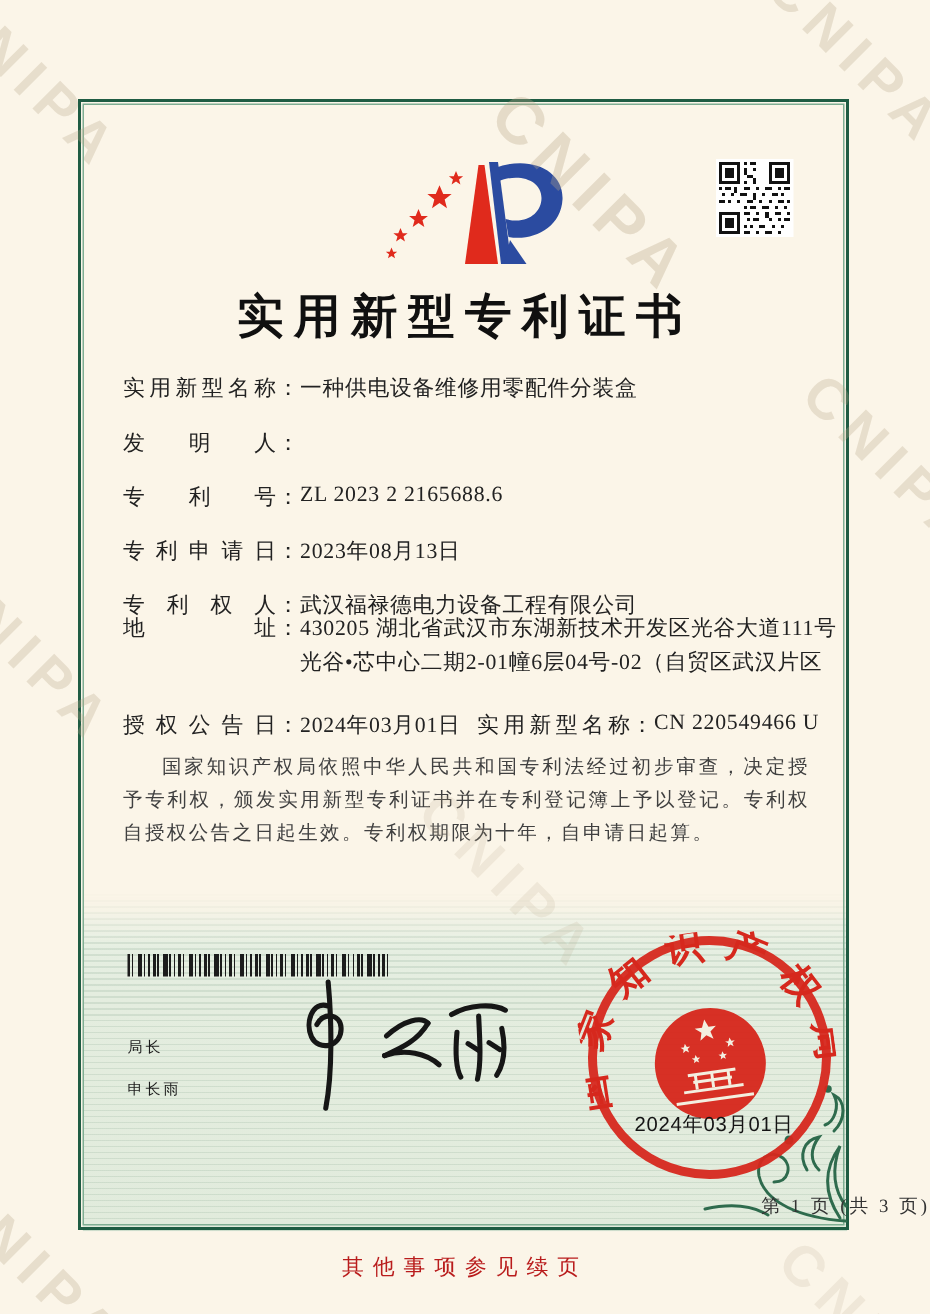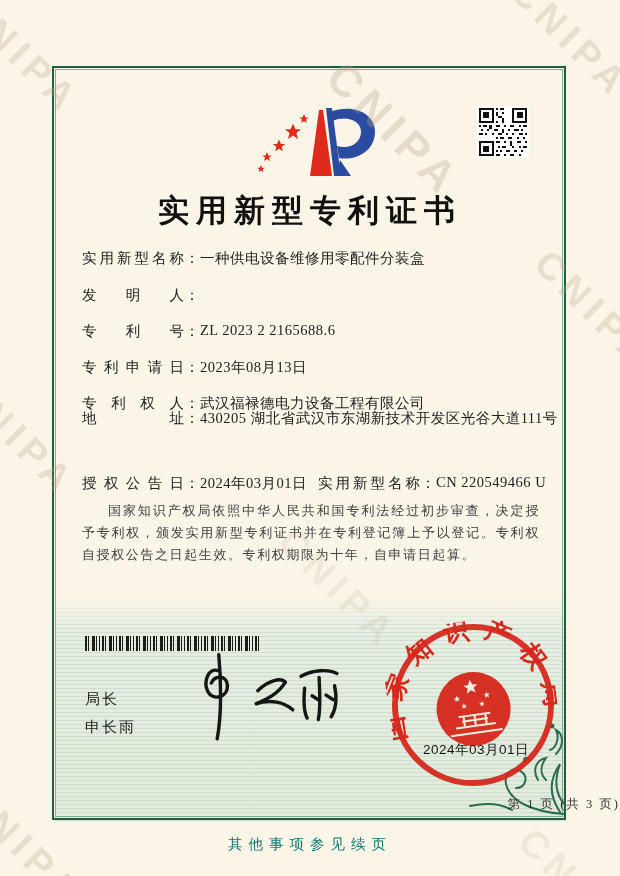--- a/index.html
+++ b/index.html
@@ -57,27 +57,27 @@
   .body-text p { text-indent:2em; }
   .barcode {
     left:85px; top:636px; width:174px; height:15px;
     background-image:repeating-linear-gradient(90deg,
       #1c1c1c 0px,#1c1c1c 2px, transparent 2px,transparent 3px,
       #1c1c1c 3px,#1c1c1c 4px, transparent 4px,transparent 7px,
       #1c1c1c 7px,#1c1c1c 10px, transparent 10px,transparent 11px,
       #1c1c1c 11px,#1c1c1c 12px, transparent 12px,transparent 14px,
       #1c1c1c 14px,#1c1c1c 15px, transparent 15px,transparent 17px);
   }
-  .officer { left:85px; top:685px; font-size:15px; line-height:28px; letter-spacing:2px; color:#1c1c1c; }
+  .officer { left:85px; top:685px; font-size:10px; line-height:28px; letter-spacing:2px; color:#1c1c1c; }
   .signature { left:186px; top:646px; width:168px; height:100px; z-index:4; }
   .seal { left:389px; top:621px; width:168px; height:168px; z-index:4; transform:rotate(-8deg); }
   .seal-date { left:423px; top:741px; z-index:5; font-size:13.5px; color:#141414; letter-spacing:0.5px; font-family:"Liberation Sans","DejaVu Sans",sans-serif; }
   .ornament { left:468px; top:722px; width:100px; height:98px; z-index:2; }
   .page-info { left:0; right:0; top:796px; text-align:right; font-size:12.5px; letter-spacing:2px; color:#333; }
-  .continuation { left:0; right:0; top:835px; text-align:center; font-size:14.5px; letter-spacing:6px; color:#0f766e; }
+  .continuation { left:0; right:0; top:835px; text-align:center; font-size:14.5px; letter-spacing:6px; color:#b91c1c; }
 </style>
 </head>
 <body>
 
 <div class="page">
 
   <div class="wm" style="left:-18px; top:-14px;">CNIPA</div>
   <div class="wm big" style="left:352px; top:52px;">CNIPA</div>
   <div class="wm" style="left:532px; top:-30px;">CNIPA</div>
   <div class="wm" style="left:-22px; top:368px;">CNIPA</div>
@@ -151,20 +151,21 @@
   <div class="f-row" style="top:394px;">
     <span class="f-label">专利权人</span>
       <span class="f-colon">：</span>
       <span class="f-value">武汉福禄德电力设备工程有限公司</span>
   </div>
   <div class="f-row" style="top:409px;">
     <span class="f-label">地址</span>
       <span class="f-colon">：</span>
     <span class="f-value">
       <div>430205 湖北省武汉市东湖新技术开发区光谷大道111号</div>
+      <div class="line2">光谷•芯中心二期2-01幢6层04号-02（自贸区武汉片区</div>
     </span>
   </div>
   <div class="f-row" style="top:474px; position:absolute;">
     <span class="f-label">授权公告日</span>
       <span class="f-colon">：</span>
       <span class="f-value">2024年03月01日</span>
     <span class="pair2">
       <span class="f-label">实用新型名称</span>
         <span class="f-colon">：</span>
         <span class="f-value">CN 220549466 U</span>

